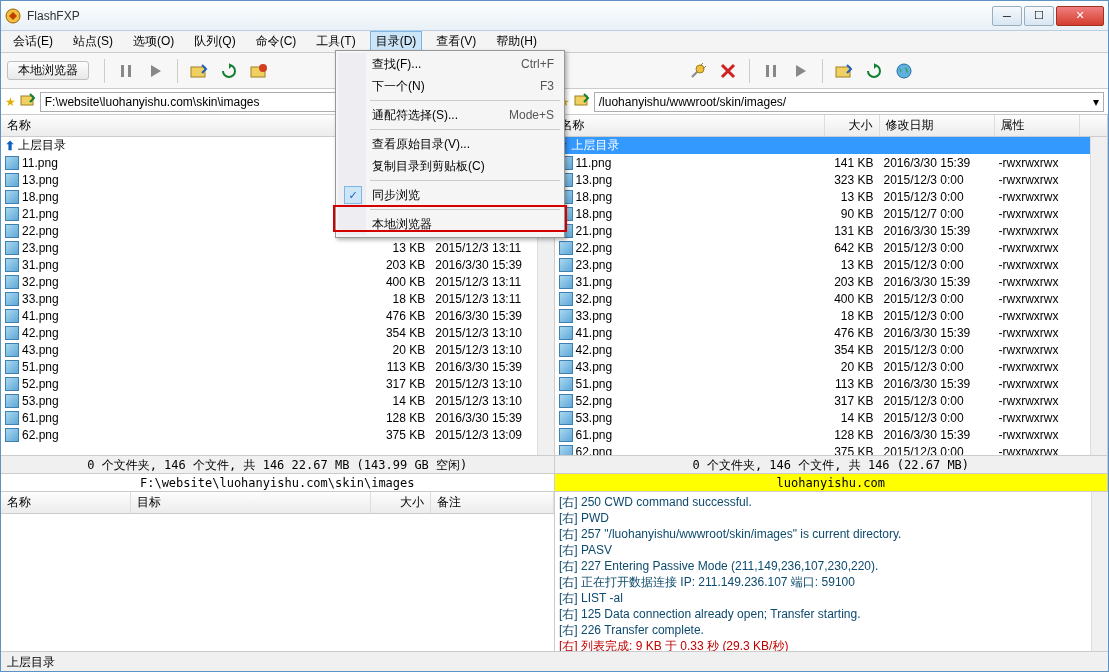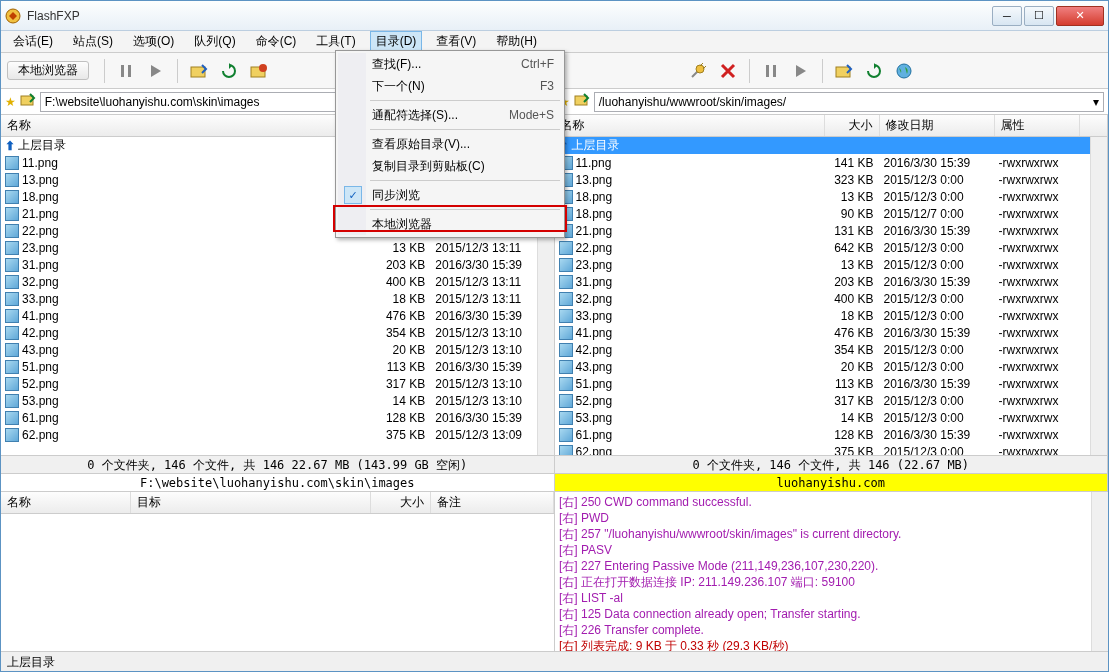--- a/index.html
+++ b/index.html
@@ -31,21 +31,21 @@
 .row .fsize { text-align: right; padding-right: 6px; }
 .row.sel { background: #3399ff; color: #fff; }
 .ficon { width: 14px; height: 14px; display: inline-block; }
 .uparrow { color: #1060c0; font-weight: bold; }
 .statusline { height: 18px; background: #f0f0f0; border-top: 1px solid #ccc; font-family: "SimSun", monospace; font-size: 12px; text-align: center; line-height: 18px; }
 .pathline { height: 18px; background: #fff; border-top: 1px solid #ccc; font-family: "SimSun", monospace; font-size: 12px; text-align: center; line-height: 18px; }
 .pathline.yellow { background: #ffff00; }
 .bottom-row { height: 160px; display: flex; border-top: 1px solid #ccc; }
 .queue-pane { flex: 1; border-right: 1px solid #ccc; display: flex; flex-direction: column; }
 .log-pane { flex: 1; overflow: auto; background: #fff; padding: 2px 4px; font-family: "SimSun", monospace; font-size: 12px; white-space: nowrap; }
-.log-line { color: #a21caf; line-height: 16px; }
+.log-line { color: #0c4a6e; line-height: 16px; }
 .log-line.red { color: #c00000; }
 .statusbar { height: 20px; background: #f0f0f0; border-top: 1px solid #ccc; padding: 0 6px; line-height: 20px; font-size: 12px; }
 .scrollbar-v { width: 17px; background: #f0f0f0; border-left: 1px solid #ddd; }
 
 
 .dropdown { position: absolute; top: 50px; left: 335px; width: 230px; background: #f5f5f5; border: 1px solid #979797; box-shadow: 2px 2px 4px rgba(0,0,0,.3); z-index: 100; padding: 2px; }
 .dropdown .iconcol { position: absolute; left: 2px; top: 2px; bottom: 2px; width: 28px; background: #eeeef2; }
 .mitem { position: relative; height: 22px; display: flex; align-items: center; padding-left: 34px; padding-right: 8px; }
 .mitem .shortcut { margin-left: auto; color: #555; }
 .msep { height: 1px; background: #ccc; margin: 3px 2px 3px 32px; }

